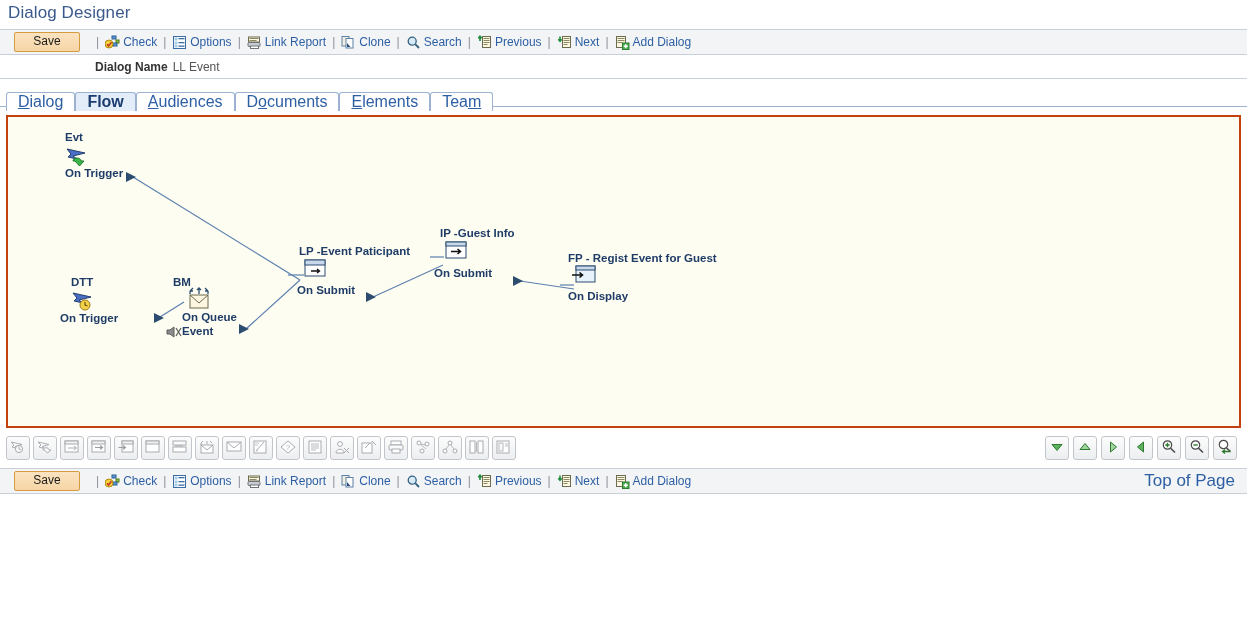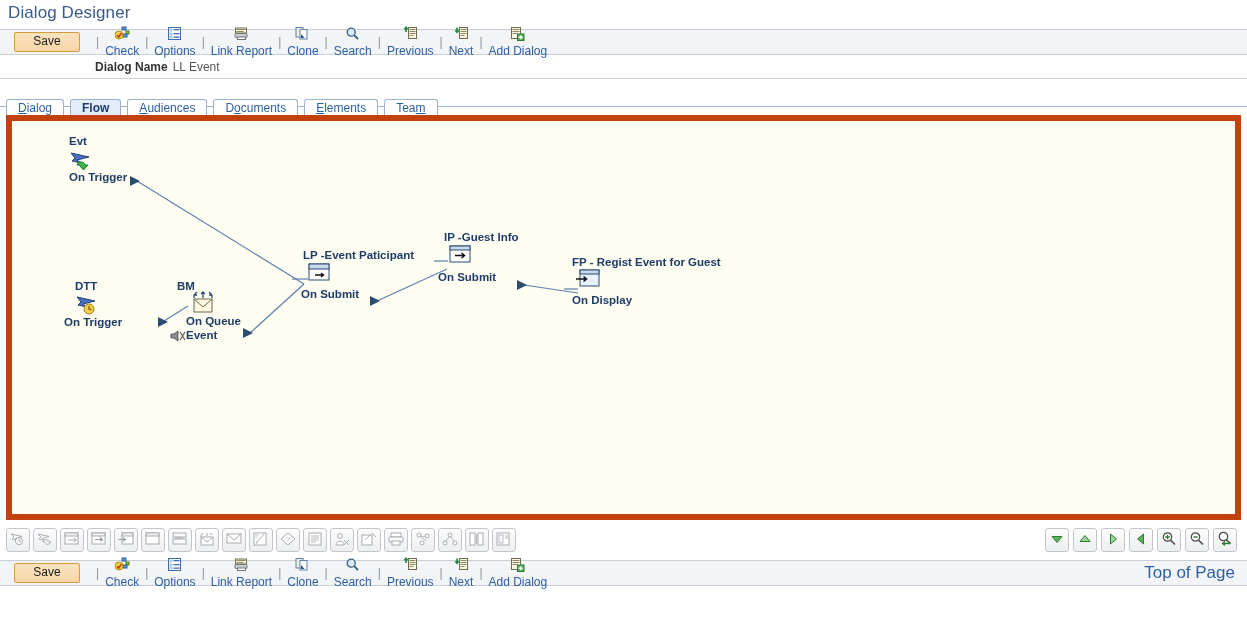--- a/index.html
+++ b/index.html
@@ -59,21 +59,20 @@
     font-size: 12px;
   }
   .tb-item {
     display: inline-flex;
     align-items: center;
     gap: 3px;
     color: #2d5fa4;
     font-size: 12px;
     cursor: pointer;
     white-space: nowrap;
-    flex-direction: column;
   }
   .tb-item .lbl { text-decoration: none; }
   .tb-ico { width: 15px; height: 15px; display: inline-block; flex: 0 0 15px; }
 
   
   .namebar {
     display: flex;
     align-items: center;
     height: 24px;
     border-bottom: 1px solid #c9cfd8;
@@ -94,44 +93,44 @@
     height: 28px;
     padding: 6px 0 0 6px;
     box-sizing: border-box;
     border-bottom: 1px solid #9db2d0;
     background: #ffffff;
   }
   .tab {
     height: 18px;
     line-height: 17px;
     padding: 0 11px;
-    font-size: 12px;
+    font-size: 16px;
     color: #2d5fa4;
     background: #ffffff;
     border: 1px solid #9db2d0;
     border-bottom: none;
     border-radius: 3px 3px 0 0;
-    margin-right: 6px;
+    margin-right: 0;
     cursor: pointer;
     user-select: none;
     position: relative;
-    top: 12px;
+    top: 5px;
   }
   .tab u { text-decoration: underline; }
   .tab.active {
     background: #e3edfa;
     font-weight: bold;
     color: #1a3c6e;
   }
 
   
   .canvas-wrap {
     margin: 8px 6px 0 6px;
-    height: 405px;
-    border: 6px solid #c2410c;
+    height: 313px;
+    border: 2px solid #c2410c;
     background: #fdfdf2;
     position: relative;
     overflow: hidden;
     box-sizing: border-box;
   }
   .canvas-wrap svg { position: absolute; inset: 0; }
 
   .node-label {
     position: absolute;
     font-size: 11.5px;

